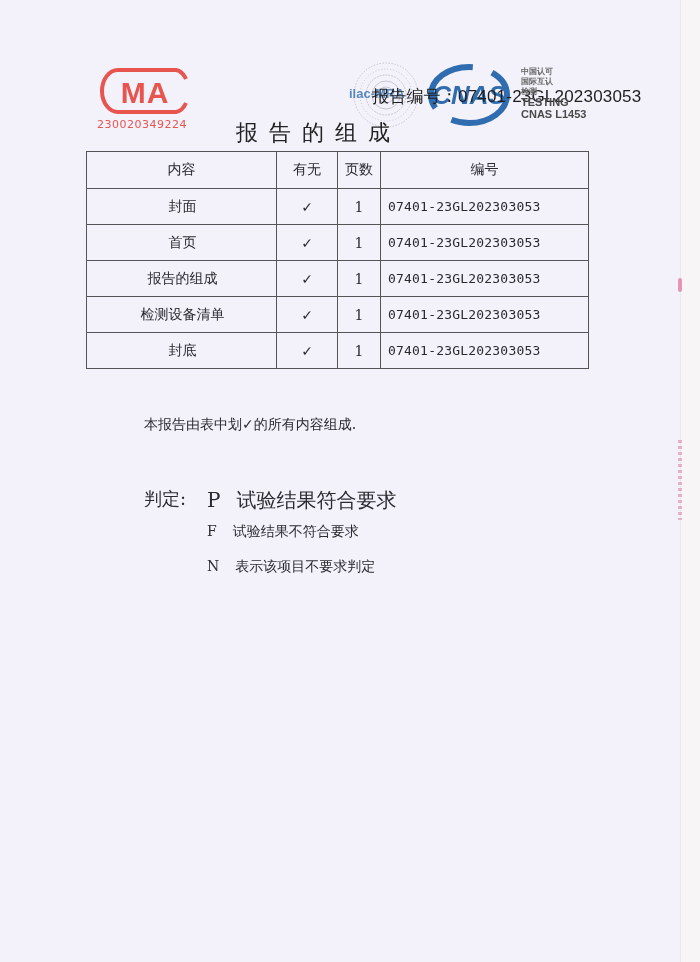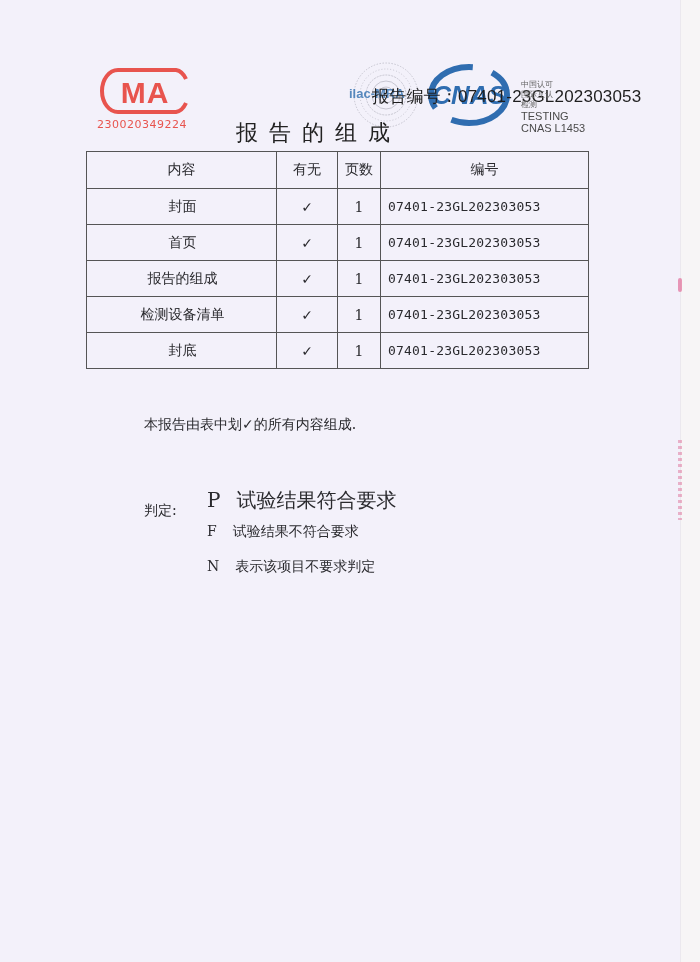--- a/index.html
+++ b/index.html
@@ -16,36 +16,36 @@
 
     
     .cma { position:absolute; left:100px; top:66px; width:90px; height:50px; }
     .cma-number { position:absolute; left:97px; top:118px; font-family:"DejaVu Sans", sans-serif; font-size:11px; color:#e8544e; letter-spacing:.5px; }
 
     
     .ilac { position:absolute; left:348px; top:60px; width:76px; height:70px; }
     .ilac-text { position:absolute; left:349px; top:86px; font-family:"Liberation Sans", sans-serif; font-weight:bold; font-size:13px; color:#3d77b4; opacity:.85; }
     .cnas-logo { position:absolute; left:424px; top:64px; width:90px; height:62px; }
     .stamp-no { position:absolute; left:372px; top:85px; font-family:"Liberation Sans", sans-serif; font-size:17px; color:#1e1e1e; letter-spacing:.2px; }
-    .cnas-side { position:absolute; left:521px; top:80px; font-family:"Liberation Sans", sans-serif; color:#555; }
+    .cnas-side { position:absolute; left:521px; top:66px; font-family:"Liberation Sans", sans-serif; color:#555;font-weight:bold; }
     .cnas-side .cn { font-family:"DejaVu Serif", serif; font-size:8px; line-height:10px; color:#666; }
     .cnas-side .en { font-size:11px; line-height:12px; color:#4a4a4a; }
 
     .title { position:absolute; left:236px; top:118px; font-size:22px; letter-spacing:11px; color:#222; }
 
     table.comp { position:absolute; left:86px; top:151px; width:503px; border-collapse:collapse; font-size:14px; }
     table.comp td, table.comp th { border:1px solid #555; height:35px; padding:0; font-weight:normal; }
     table.comp th { height:36px; text-align:center; }
     table.comp td.name { text-align:center; padding-left:2px; }
     table.comp td.chk, table.comp td.pg { text-align:center; }
     table.comp td.code { text-align:left; padding-left:7px; font-family:"DejaVu Sans Mono", monospace; font-size:13px; letter-spacing:.2px; }
     .c1 { width:189px; } .c2 { width:60px; } .c3 { width:42px; } .c4 { width:auto; }
 
     .note { position:absolute; left:144px; top:416px; font-size:14px; }
-    .verdict { position:absolute; font-size:14px;margin-top:15px; }
+    .verdict { position:absolute; font-size:18px; }
     .v-label { left:144px; top:487px; }
     .v-code { font-family:"DejaVu Serif", serif; }
     .row-p { position:absolute; left:207px; top:487px; font-size:20px; }
     .row-f { position:absolute; left:207px; top:523px; font-size:14px; }
     .row-n { position:absolute; left:207px; top:558px; font-size:14px; }
     .row-p .txt, .row-f .txt, .row-n .txt { margin-left:16px; }
   </style>
 </head>
 <body>
 

